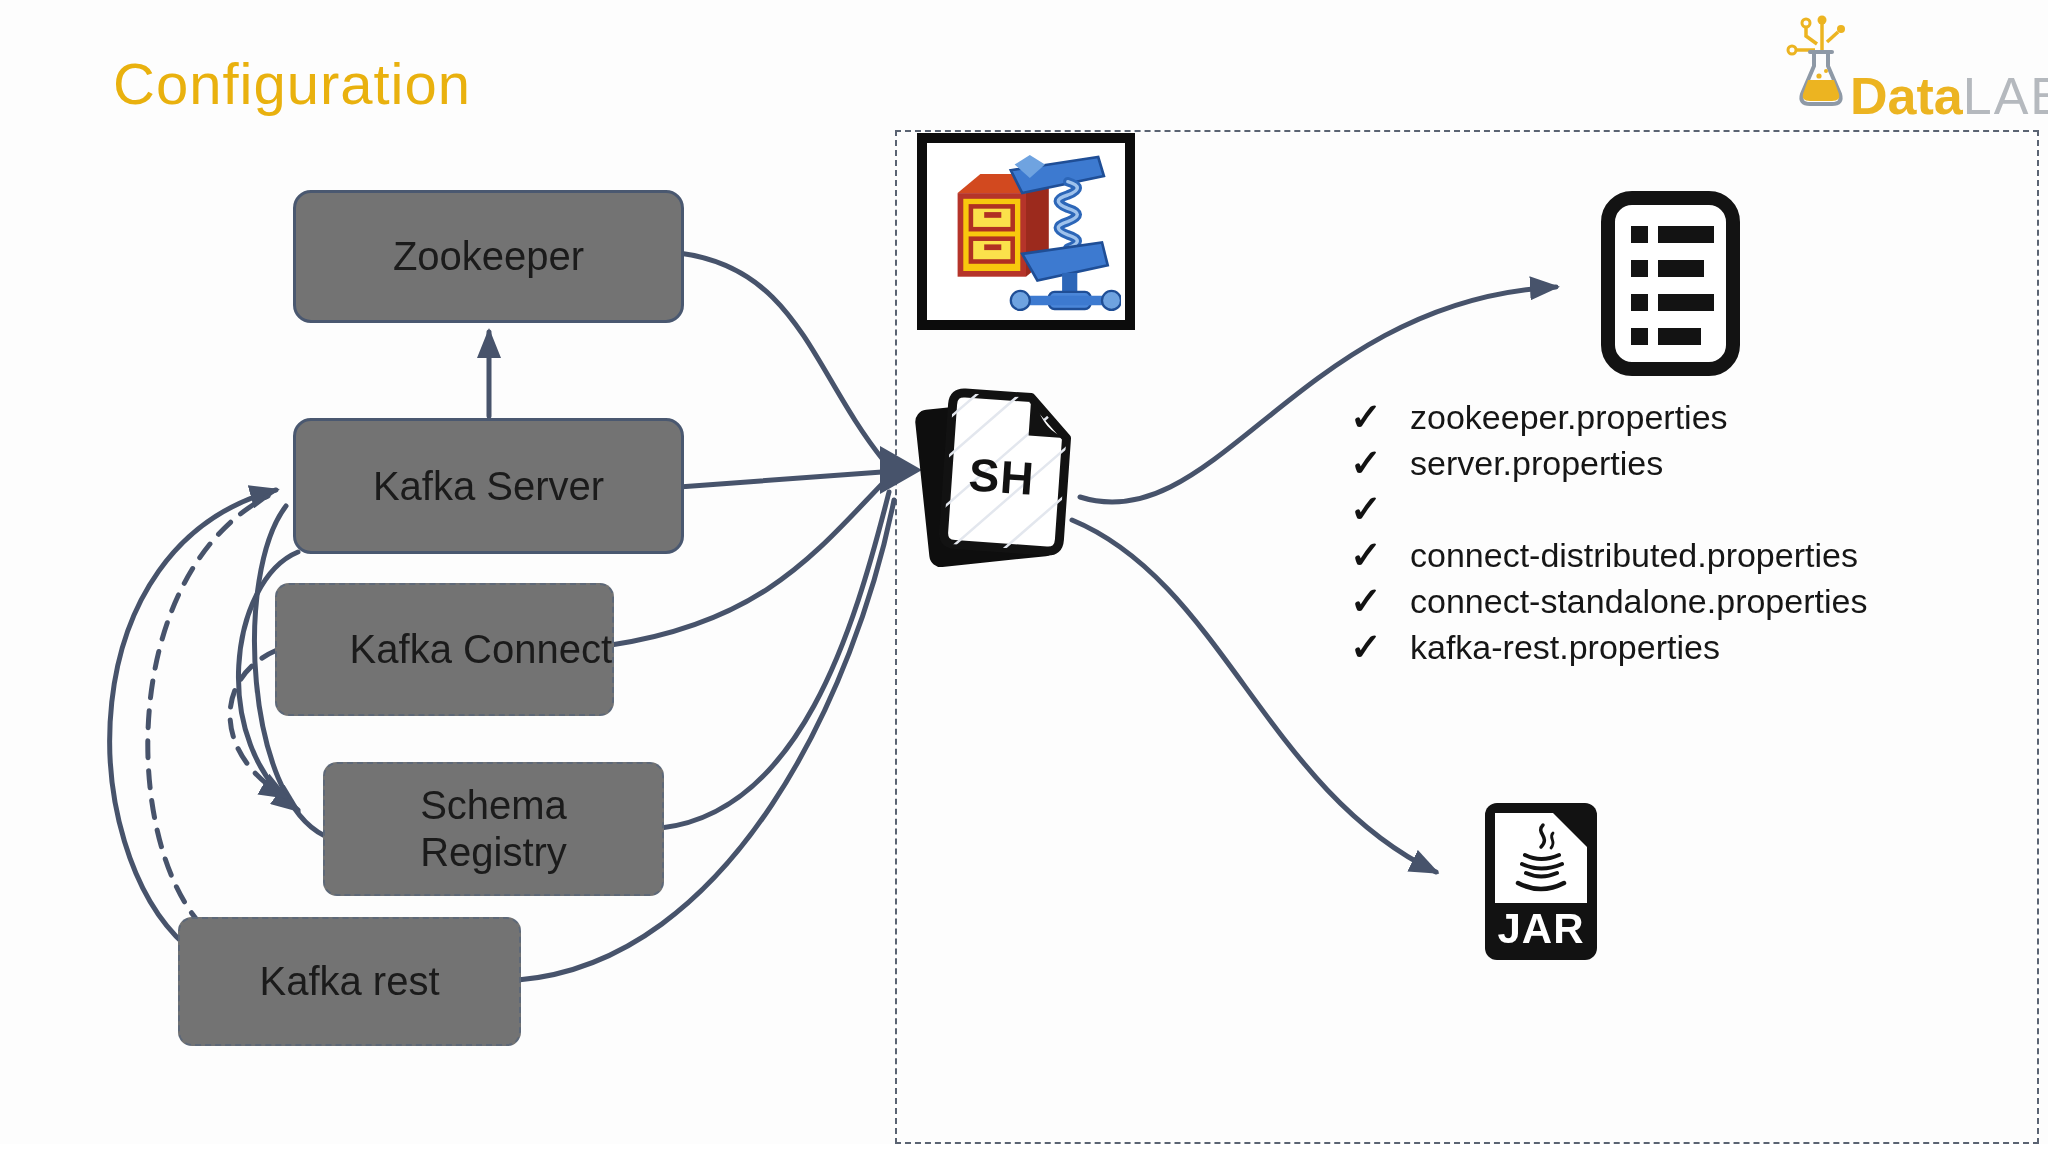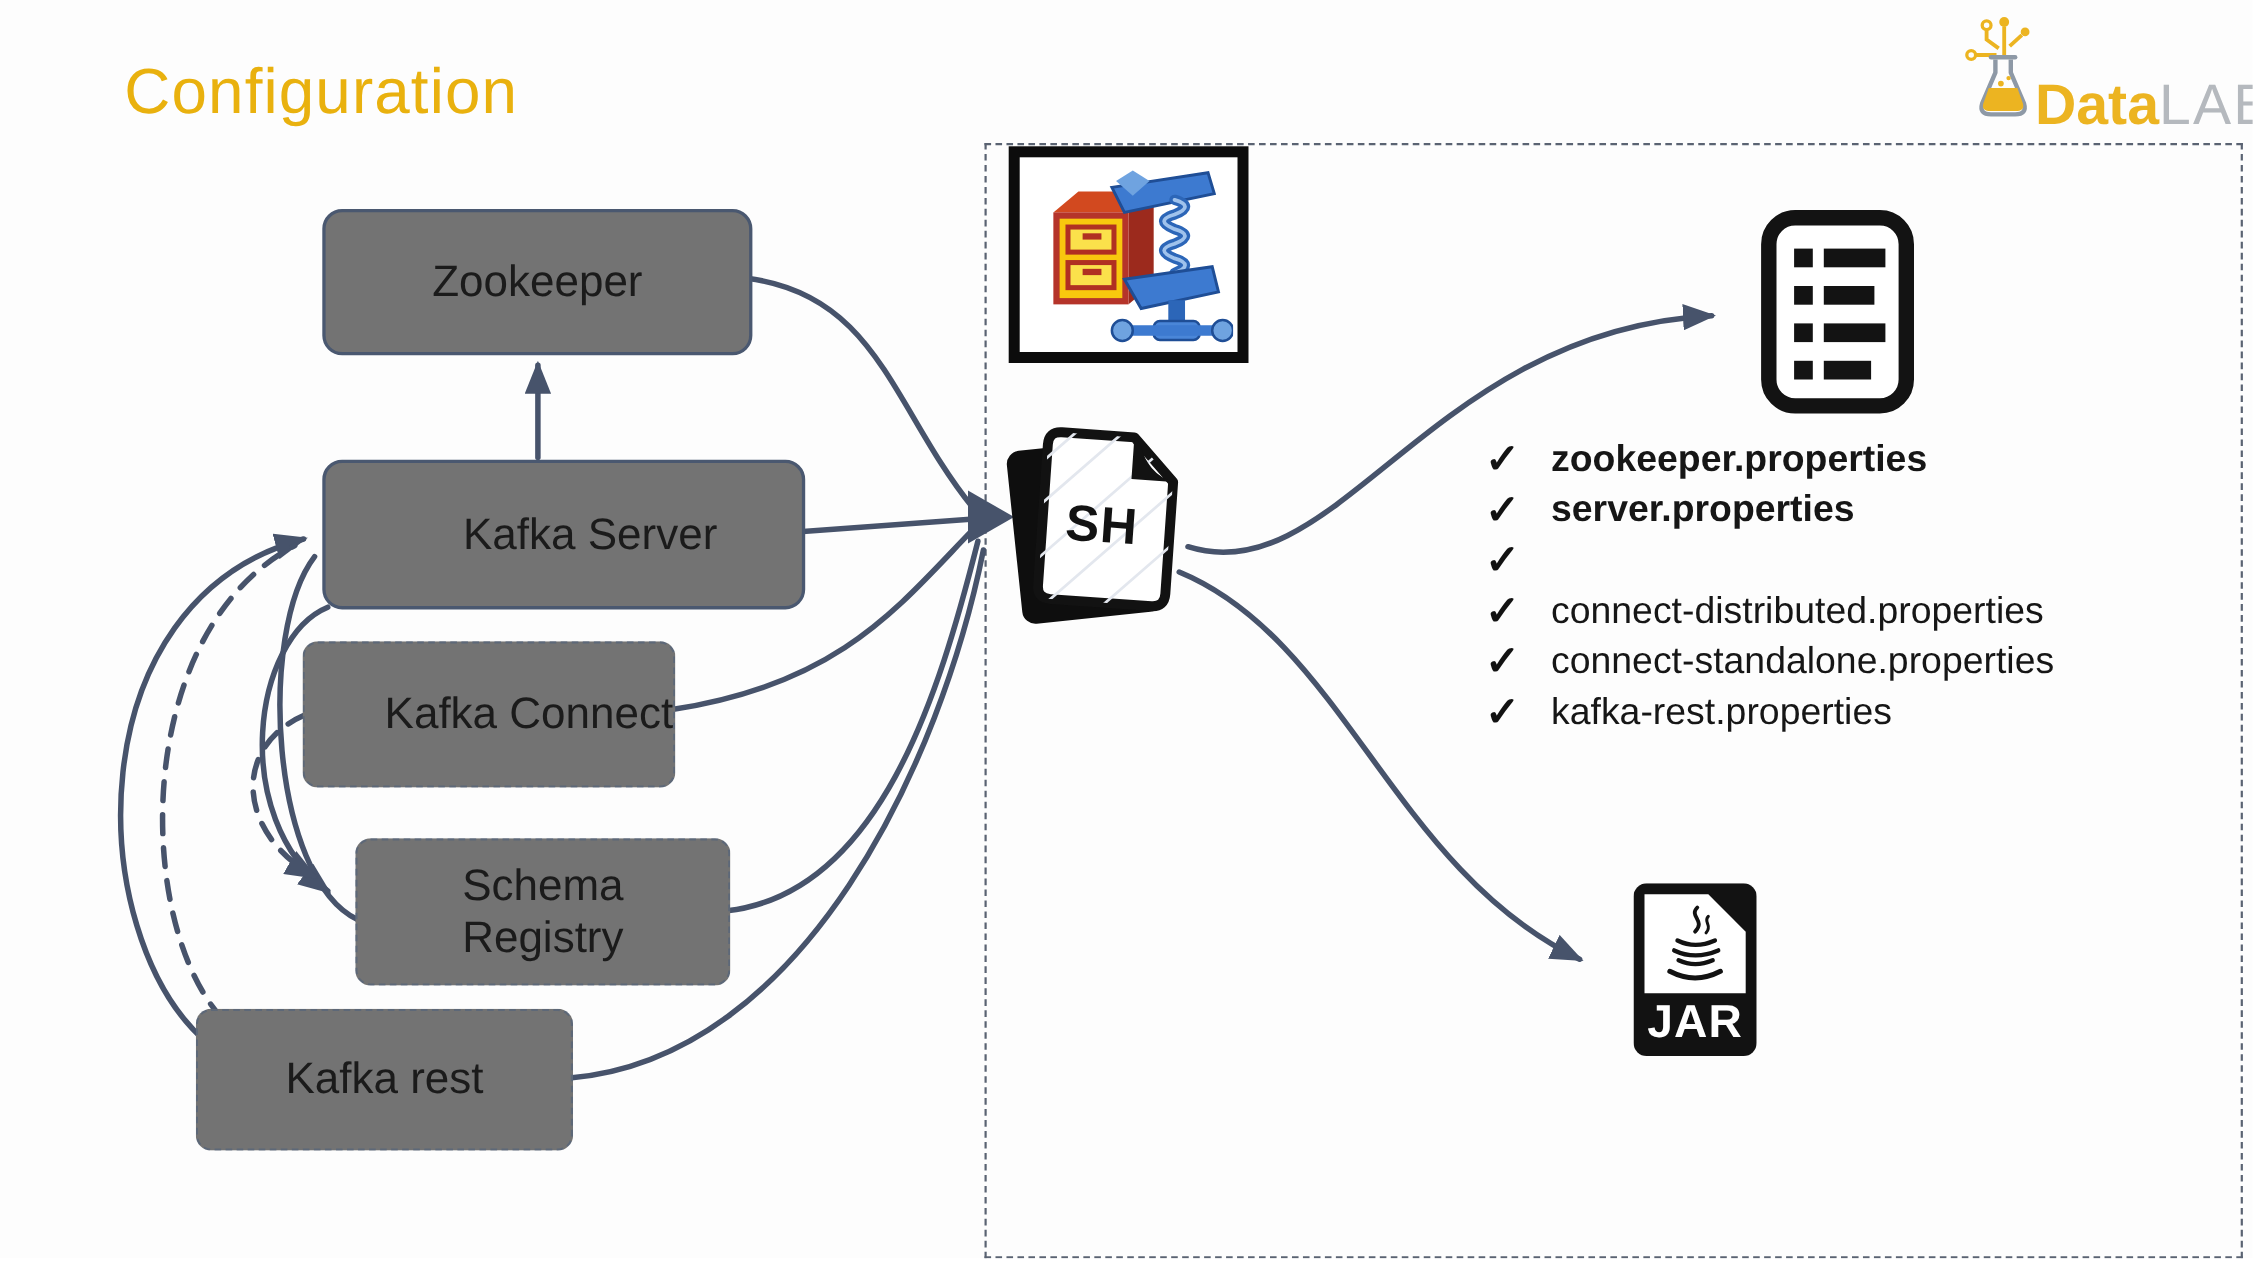--- a/index.html
+++ b/index.html
@@ -21,21 +21,21 @@
 
   
   .arrows{position:absolute;left:0;top:0;z-index:1;pointer-events:none;}
 
   
   .node{position:absolute;display:flex;align-items:center;justify-content:center;
         background:#737373;color:#1b1b1b;font-size:40px;z-index:2;text-align:center;}
   .node.solid{border:3px solid #4A5870;border-radius:18px;}
   .node.dashed{border:2px dashed #5D6878;border-radius:14px;}
   .n-zookeeper{left:293px;top:190px;width:385px;height:127px;}
-  .n-kafka-server{left:293px;top:418px;width:385px;height:130px;padding-left:48px;}
+  .n-kafka-server{left:293px;top:418px;width:385px;height:130px;}
   .n-kafka-connect{left:275px;top:583px;width:335px;height:129px;justify-content:flex-end;}
   .n-schema-registry{left:323px;top:762px;width:337px;height:130px;}
   .n-schema-registry span{display:inline-block;width:230px;line-height:1.18;}
   .n-kafka-rest{left:178px;top:917px;width:339px;height:125px;}
 
   
   .winzip{position:absolute;left:917px;top:133px;width:218px;height:197px;
           background:#ffffff;border:10px solid #0c0c0c;box-sizing:border-box;z-index:2;}
   .winzip svg{display:block;margin:4px auto 0;}
 
@@ -46,21 +46,21 @@
   .sh-page{position:absolute;left:26px;top:6px;transform:rotate(4deg);}
 
   
   .props-icon{position:absolute;left:1600px;top:190px;z-index:2;}
 
   
   .checklist{position:absolute;left:1350px;top:394px;z-index:2;}
   .chk-row{display:flex;align-items:center;height:46px;}
   .chk{width:44px;font-size:38px;font-weight:700;color:#121212;}
   .txt{margin-left:16px;font-size:34px;color:#161616;font-weight:400;}
-  .chk-row.bold .txt{font-weight:700;}
+  .chk-row.bold .txt{font-weight:400;}
 
   
   .jar-icon{position:absolute;left:1485px;top:803px;z-index:2;}
 </style>
 </head>
 <body>
 
 <div class="stage">
 
   <div class="title">Configuration</div>

